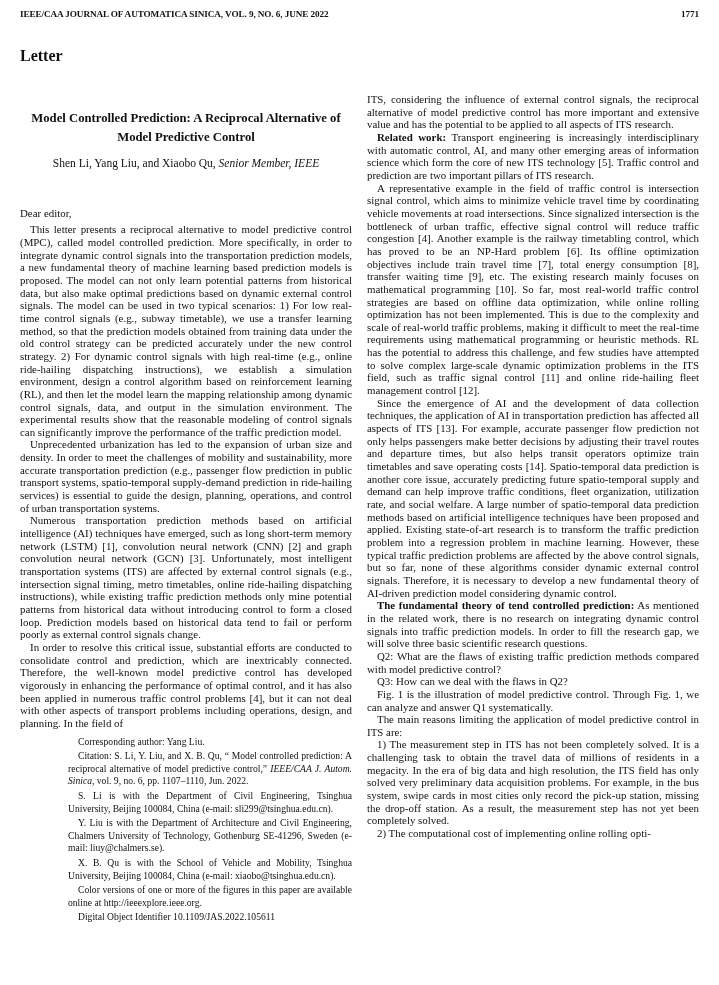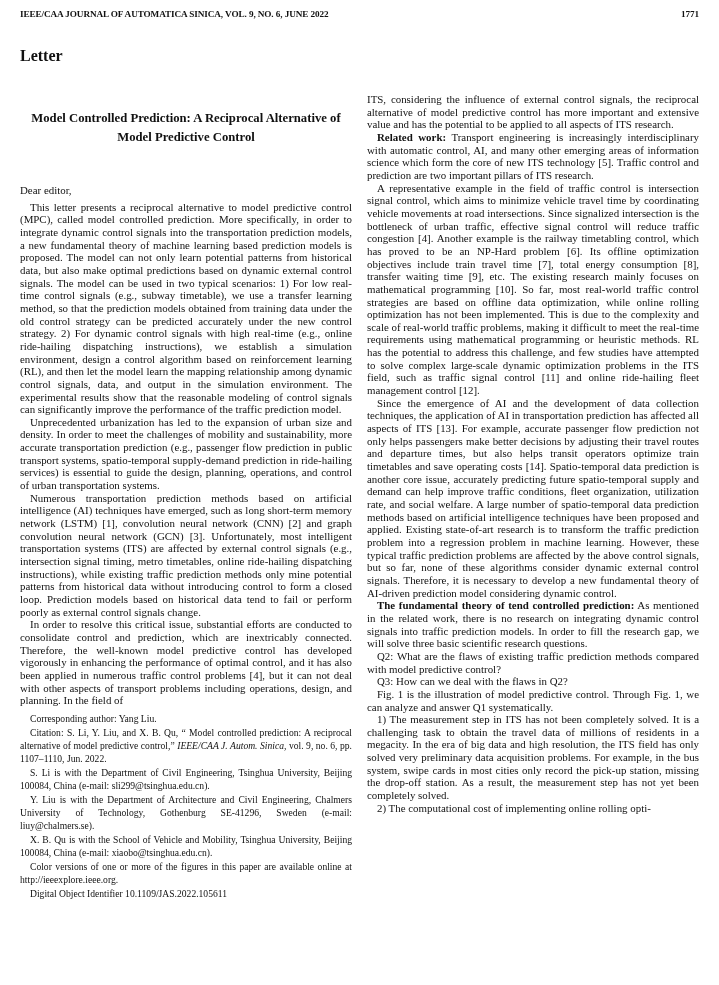--- a/index.html
+++ b/index.html
@@ -14,37 +14,40 @@
          text-align: justify; }
   .col.left { left: 20px; }
   .col.right { left: 367px; }
   .title { text-align: center; font-weight: bold; font-size: 12.7px; line-height: 19px; margin-top: 16px; }
   .authors { text-align: center; font-size: 11.5px; margin-top: 10px; }
   .authors i { font-style: italic; }
   .salutation { margin-top: 37px; margin-bottom: 4px; }
   p { margin: 0; text-indent: 10px; }
   p.noind { text-indent: 0; }
   .fn { font-size: 9.6px; line-height: 12.8px; margin-top: 6px; }
-  .fn p { margin-bottom: 1.5px; }
+  .fn p { margin-bottom: 1.5px; margin-left: 48px; }
   b { font-weight: bold; }
 </style>
 </head>
 <body>
 
 <div class="header">
   <span class="journal">IEEE/CAA JOURNAL OF AUTOMATICA SINICA, VOL. 9, NO. 6, JUNE 2022</span>
   <span class="pagenum">1771</span>
 </div>
 
 <div class="section-label">Letter</div>
 
 <div class="col left">
   <div class="title">
     <div>Model Controlled Prediction: A Reciprocal Alternative of</div>
     <div>Model Predictive Control</div>
+  </div>
+  <div class="authors">
+    <span>Shen Li, Yang Liu, and Xiaobo Qu, </span><i>Senior Member, IEEE</i>
   </div>
   <div class="salutation">Dear editor,</div>
   <p>This letter presents a reciprocal alternative to model predictive control (MPC), called model controlled prediction. More specifically, in order to integrate dynamic control signals into the transportation prediction models, a new fundamental theory of machine learning based prediction models is proposed. The model can not only learn potential patterns from historical data, but also make optimal predictions based on dynamic external control signals. The model can be used in two typical scenarios: 1) For low real-time control signals (e.g., subway timetable), we use a transfer learning method, so that the prediction models obtained from training data under the old control strategy can be predicted accurately under the new control strategy. 2) For dynamic control signals with high real-time (e.g., online ride-hailing dispatching instructions), we establish a simulation environment, design a control algorithm based on reinforcement learning (RL), and then let the model learn the mapping relationship among dynamic control signals, data, and output in the simulation environment. The experimental results show that the reasonable modeling of control signals can significantly improve the performance of the traffic prediction model.</p>
   <p>Unprecedented urbanization has led to the expansion of urban size and density. In order to meet the challenges of mobility and sustainability, more accurate transportation prediction (e.g., passenger flow prediction in public transport systems, spatio-temporal supply-demand prediction in ride-hailing services) is essential to guide the design, planning, operations, and control of urban transportation systems.</p>
   <p>Numerous transportation prediction methods based on artificial intelligence (AI) techniques have emerged, such as long short-term memory network (LSTM) [1], convolution neural network (CNN) [2] and graph convolution neural network (GCN) [3]. Unfortunately, most intelligent transportation systems (ITS) are affected by external control signals (e.g., intersection signal timing, metro timetables, online ride-hailing dispatching instructions), while existing traffic prediction methods only mine potential patterns from historical data without introducing control to form a closed loop. Prediction models based on historical data tend to fail or perform poorly as external control signals change.</p>
   <p>In order to resolve this critical issue, substantial efforts are conducted to consolidate control and prediction, which are inextricably connected. Therefore, the well-known model predictive control has developed vigorously in enhancing the performance of optimal control, and it has also been applied in numerous traffic control problems [4], but it can not deal with other aspects of transport problems including operations, design, and planning. In the field of</p>
 
   <div class="fn">
     <p>Corresponding author: Yang Liu.</p>
     <p><span>Citation: S. Li, Y. Liu, and X. B. Qu, “ Model controlled prediction: A reciprocal alternative of model predictive control,” </span><i>IEEE/CAA J. Autom. Sinica</i><span>, vol. 9, no. 6, pp. 1107–1110, Jun. 2022.</span></p>
@@ -58,15 +61,16 @@
 
 <div class="col right">
   <p class="noind">ITS, considering the influence of external control signals, the reciprocal alternative of model predictive control has more important and extensive value and has the potential to be applied to all aspects of ITS research.</p>
   <p><b>Related work:</b><span> Transport engineering is increasingly interdisciplinary with automatic control, AI, and many other emerging areas of information science which form the core of new ITS technology [5]. Traffic control and prediction are two important pillars of ITS research.</span></p>
   <p>A representative example in the field of traffic control is intersection signal control, which aims to minimize vehicle travel time by coordinating vehicle movements at road intersections. Since signalized intersection is the bottleneck of urban traffic, effective signal control will reduce traffic congestion [4]. Another example is the railway timetabling control, which has proved to be an NP-Hard problem [6]. Its offline optimization objectives include train travel time [7], total energy consumption [8], transfer waiting time [9], etc. The existing research mainly focuses on mathematical programming [10]. So far, most real-world traffic control strategies are based on offline data optimization, while online rolling optimization has not been implemented. This is due to the complexity and scale of real-world traffic problems, making it difficult to meet the real-time requirements using mathematical programming or heuristic methods. RL has the potential to address this challenge, and few studies have attempted to solve complex large-scale dynamic optimization problems in the ITS field, such as traffic signal control [11] and online ride-hailing fleet management control [12].</p>
   <p>Since the emergence of AI and the development of data collection techniques, the application of AI in transportation prediction has affected all aspects of ITS [13]. For example, accurate passenger flow prediction not only helps passengers make better decisions by adjusting their travel routes and departure times, but also helps transit operators optimize train timetables and save operating costs [14]. Spatio-temporal data prediction is another core issue, accurately predicting future spatio-temporal supply and demand can help improve traffic conditions, fleet organization, utilization rate, and social welfare. A large number of spatio-temporal data prediction methods based on artificial intelligence techniques have been proposed and applied. Existing state-of-art research is to transform the traffic prediction problem into a regression problem in machine learning. However, these typical traffic prediction problems are affected by the above control signals, but so far, none of these algorithms consider dynamic external control signals. Therefore, it is necessary to develop a new fundamental theory of AI-driven prediction model considering dynamic control.</p>
   <p><b>The fundamental theory of tend controlled prediction:</b><span> As mentioned in the related work, there is no research on integrating dynamic control signals into traffic prediction models. In order to fill the research gap, we will solve three basic scientific research questions.</span></p>
   <p>Q2: What are the flaws of existing traffic prediction methods compared with model predictive control?</p>
   <p>Q3: How can we deal with the flaws in Q2?</p>
   <p>Fig. 1 is the illustration of model predictive control. Through Fig. 1, we can analyze and answer Q1 systematically.</p>
+  <p>The main reasons limiting the application of model predictive control in ITS are:</p>
   <p>1) The measurement step in ITS has not been completely solved. It is a challenging task to obtain the travel data of millions of residents in a megacity. In the era of big data and high resolution, the ITS field has only solved very preliminary data acquisition problems. For example, in the bus system, swipe cards in most cities only record the pick-up station, missing the drop-off station. As a result, the measurement step has not yet been completely solved.</p>
   <p>2) The computational cost of implementing online rolling opti-</p>
 </div>
 
 </body></html>

